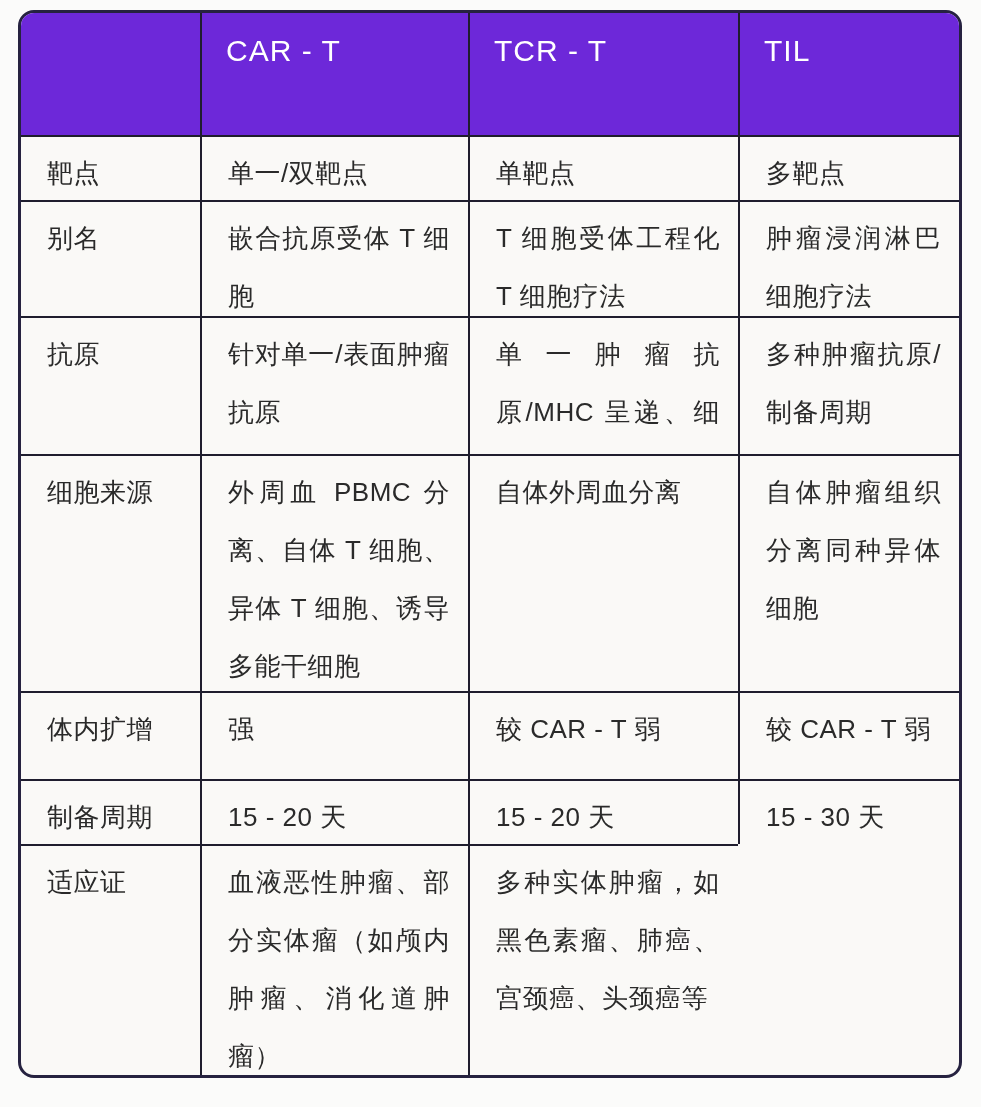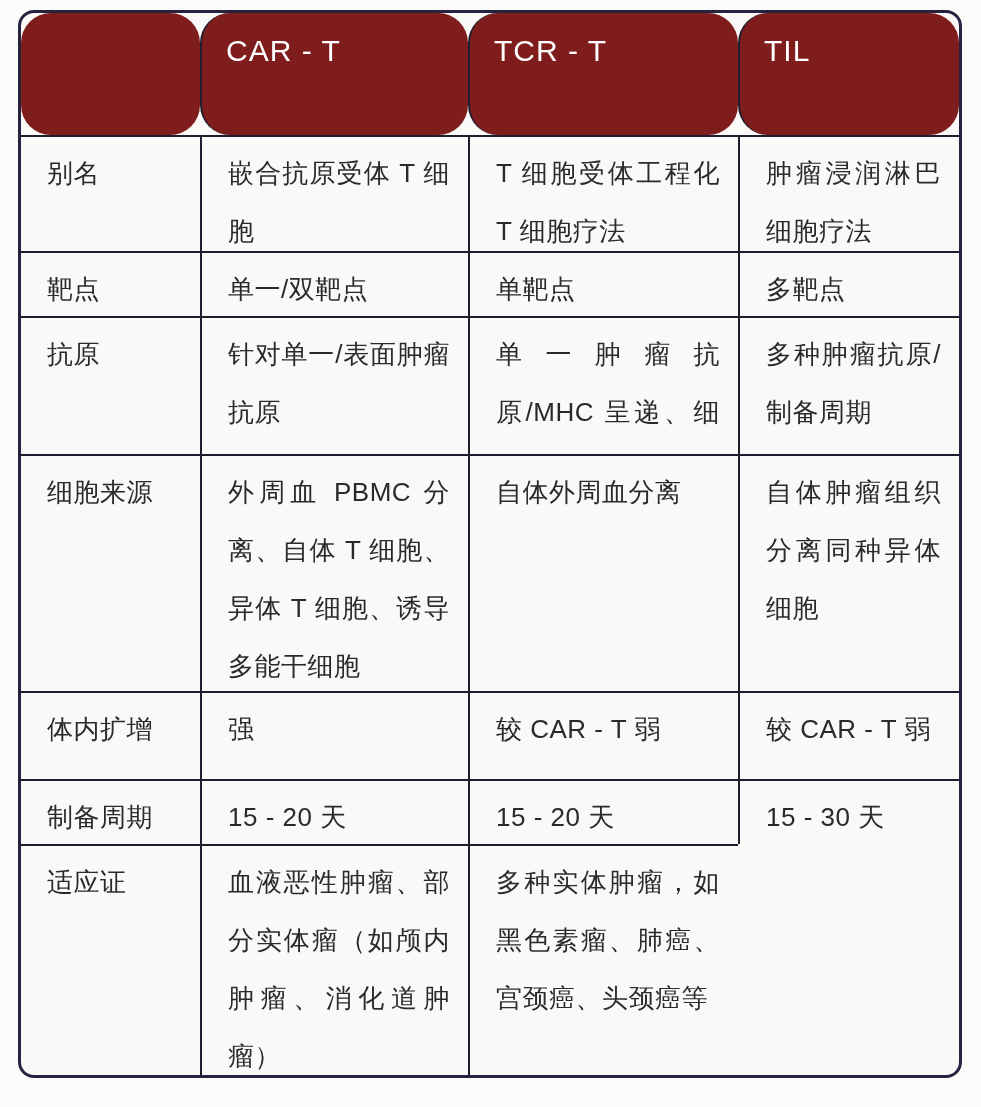--- a/index.html
+++ b/index.html
@@ -21,27 +21,26 @@
     padding: 7px 18px 0 26px;
     font-size: 26px;
     line-height: 58px;
     color: #2a2a2a;
     letter-spacing: 0.5px;
     overflow: hidden;
   }
   .cell:not(:first-child) { border-left: 2px solid #1f1d2e; }
   .row:not(:first-child) .cell { border-top: 2px solid #1f1d2e; }
   .row.header .cell {
-    background: #7f1d1d;
+    background: #6d28d9;
     color: #ffffff;
     font-size: 30px;
     line-height: 40px;
     padding: 18px 16px 0 24px;
     letter-spacing: 1px;
-    border-radius: 30px;
   }
   .cell.data { text-align: justify; }
   .cell.label { text-align: left; }
   .h-header { height: 122px; }
   .h-r1 { height: 116px; }
   .h-r2 { height: 65px;  }
   .h-r3 { height: 138px; }
   .h-r4 { height: 237px; }
   .h-r5 { height: 88px;  }
   .h-r6 { height: 65px;  }
@@ -53,32 +52,32 @@
 <div class="page">
   <div class="comp-table">
 
     <div class="row header h-header">
       <div class="cell"></div>
       <div class="cell">CAR - T</div>
       <div class="cell">TCR - T</div>
       <div class="cell">TIL</div>
     </div>
 
+    <div class="row h-r2">
+      <div class="cell label">靶点</div>
+      <div class="cell data">单一/双靶点</div>
+      <div class="cell data">单靶点</div>
+      <div class="cell data">多靶点</div>
+    </div>
+
     <div class="row h-r1">
       <div class="cell label">别名</div>
       <div class="cell data">嵌合抗原受体 T 细胞</div>
       <div class="cell data">T 细胞受体工程化 T 细胞疗法</div>
       <div class="cell data">肿瘤浸润淋巴细胞疗法</div>
-    </div>
-
-    <div class="row h-r2">
-      <div class="cell label">靶点</div>
-      <div class="cell data">单一/双靶点</div>
-      <div class="cell data">单靶点</div>
-      <div class="cell data">多靶点</div>
     </div>
 
     <div class="row h-r3">
       <div class="cell label">抗原</div>
       <div class="cell data">针对单一/表面肿瘤抗原</div>
       <div class="cell data">单一肿瘤抗原/MHC 呈递、细胞内外</div>
       <div class="cell data">多种肿瘤抗原/制备周期</div>
     </div>
 
     <div class="row h-r4">

